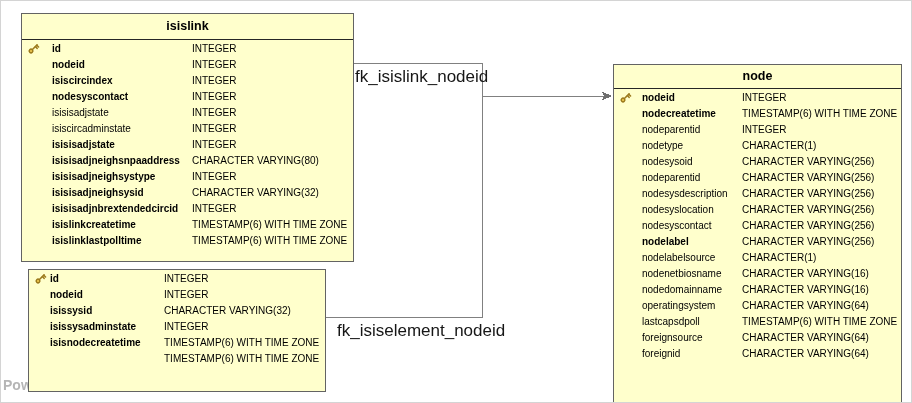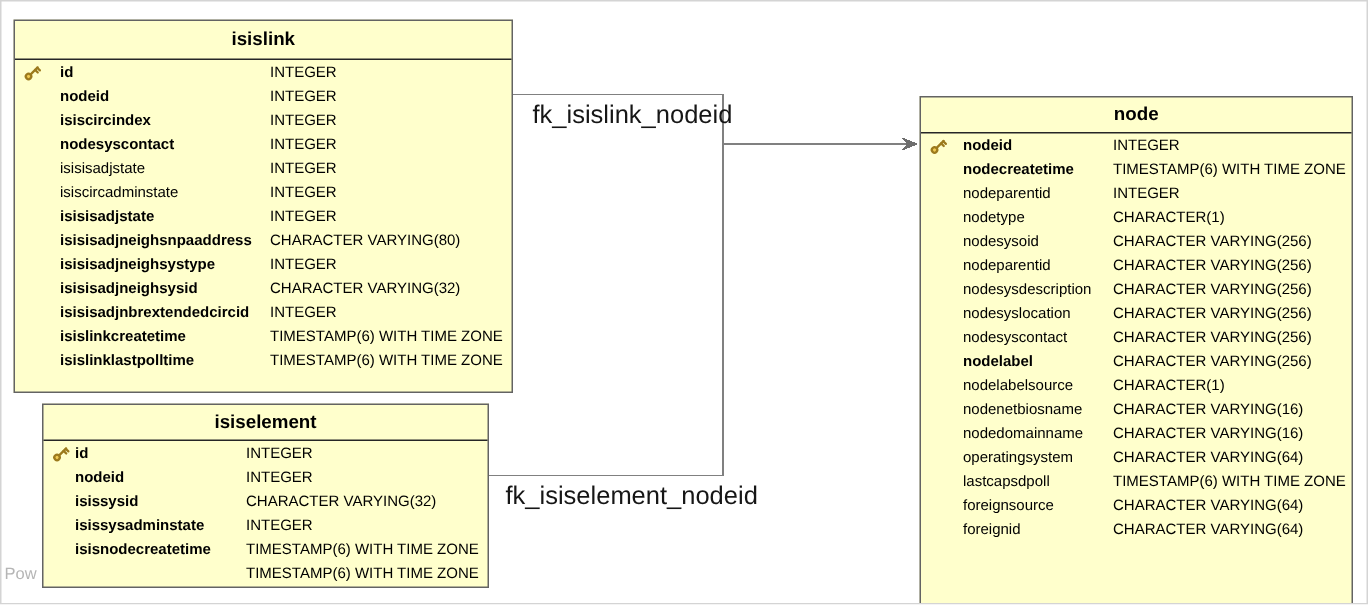--- a/index.html
+++ b/index.html
@@ -48,43 +48,44 @@
     position:absolute;
     z-index:3;
     font-size:17px;
     color:#161616;
     white-space:nowrap;
   }
   #watermark{
     position:absolute;
     left:2px;top:376px;
     z-index:1;
-    font-size:11px;
+    font-size:14px;
     color:#b5b5b5;
+    font-weight:bold;
   }
 </style>
 </head>
 <body>
 
 <div id="canvas">
 
   <svg id="lines" width="912" height="403" shape-rendering="crispEdges">
     <g stroke="#808080" stroke-width="1" fill="none">
       <polyline points="341,62 481,62 481,316 325,316"></polyline>
       <polyline points="481,95 603,95"></polyline>
     </g>
     <polygon fill="#6e6e6e" stroke="none" points="600,90.5 611.5,95 600,99.5 603.5,95"></polygon>
   </svg>
 
   <div id="watermark">Pow</div>
 
   <div class="fklabel" style="left:354px;top:66px;">fk_isislink_nodeid</div>
   <div class="fklabel" style="left:336px;top:320px;">fk_isiselement_nodeid</div>
 
-  <div class="etable" id="t-isislink" style="left:8px;top:12px;width:333px;height:249px;--nx:30px;--tx:170px;">
+  <div class="etable" id="t-isislink" style="left:20px;top:12px;width:333px;height:249px;--nx:30px;--tx:170px;">
     <div class="thead">isislink</div>
     <div class="rows">
       <div class="row">
         <span class="keycell"><svg width="13" height="13" viewBox="0 0 13 13">
               <g transform="rotate(-45 6.5 6.5)" fill="none" stroke="#9c7a1d" stroke-width="1.5" stroke-linecap="round">
                 <circle cx="3" cy="6.5" r="1.8" fill="#f0ca52"></circle>
                 <path d="M5 6.5 H11.6"></path>
                 <path d="M9.2 6.5 V9"></path>
                 <path d="M11.2 6.5 V9"></path>
               </g>
@@ -161,21 +162,20 @@
 
       <div class="row">
 
         <span class="cname b">isislinklastpolltime</span>
         <span class="ctype">TIMESTAMP(6) WITH TIME ZONE</span>
       </div>
     </div>
   </div>
 
   <div class="etable" id="t-isiselement" style="left:27px;top:268px;width:298px;height:123px;--nx:21px;--tx:135px;">
-    <div class="thead">isiselement</div>
     <div class="rows">
       <div class="row">
         <span class="keycell"><svg width="13" height="13" viewBox="0 0 13 13">
               <g transform="rotate(-45 6.5 6.5)" fill="none" stroke="#9c7a1d" stroke-width="1.5" stroke-linecap="round">
                 <circle cx="3" cy="6.5" r="1.8" fill="#f0ca52"></circle>
                 <path d="M5 6.5 H11.6"></path>
                 <path d="M9.2 6.5 V9"></path>
                 <path d="M11.2 6.5 V9"></path>
               </g>
             </svg></span>

